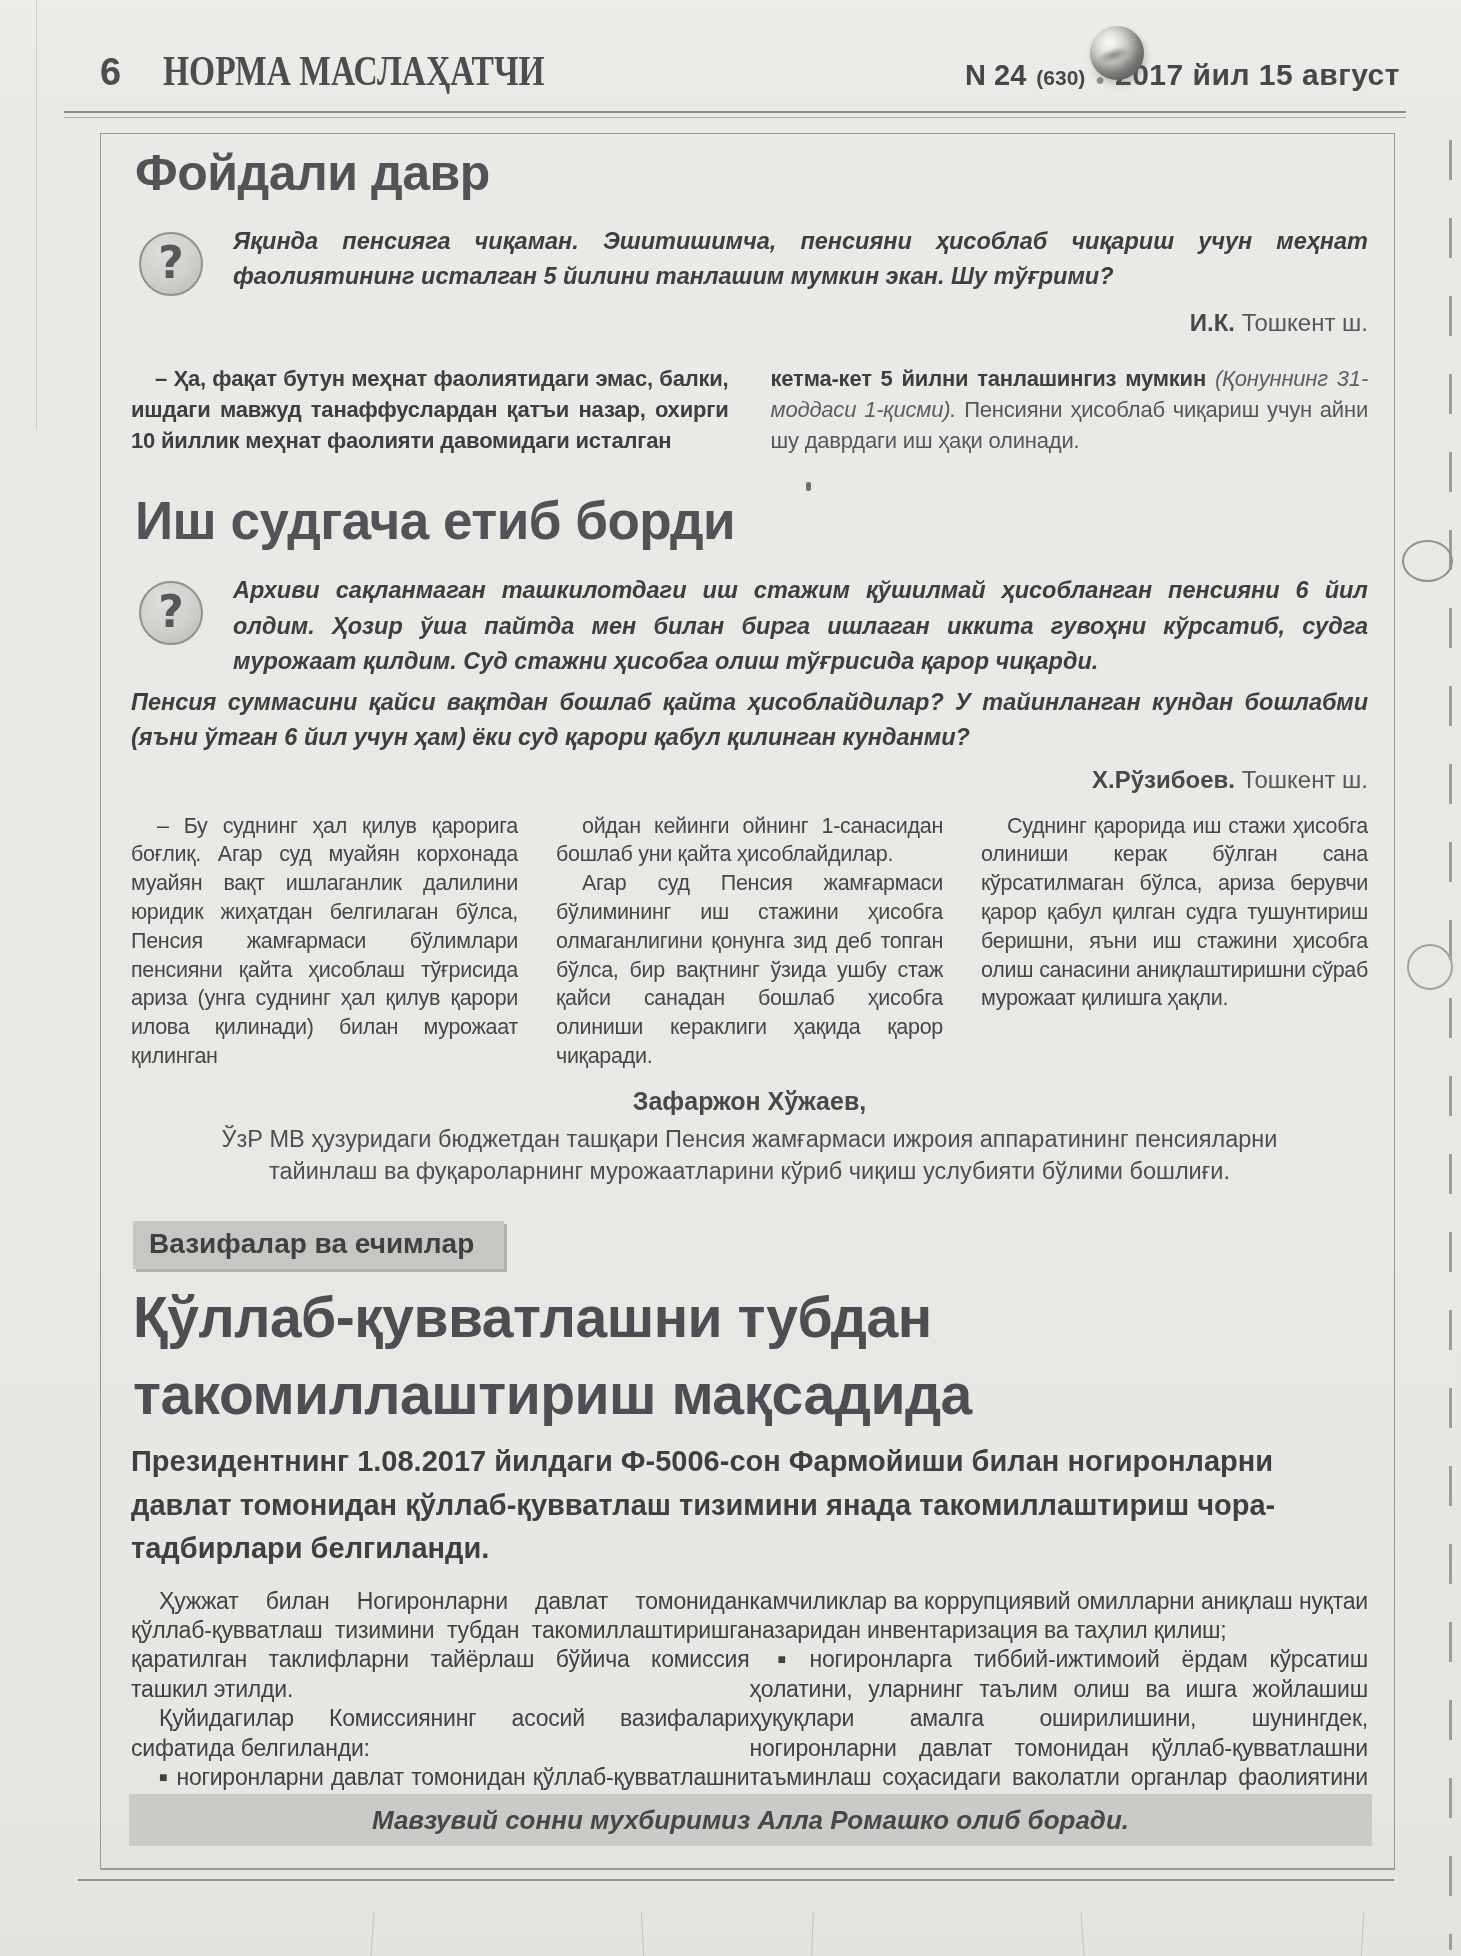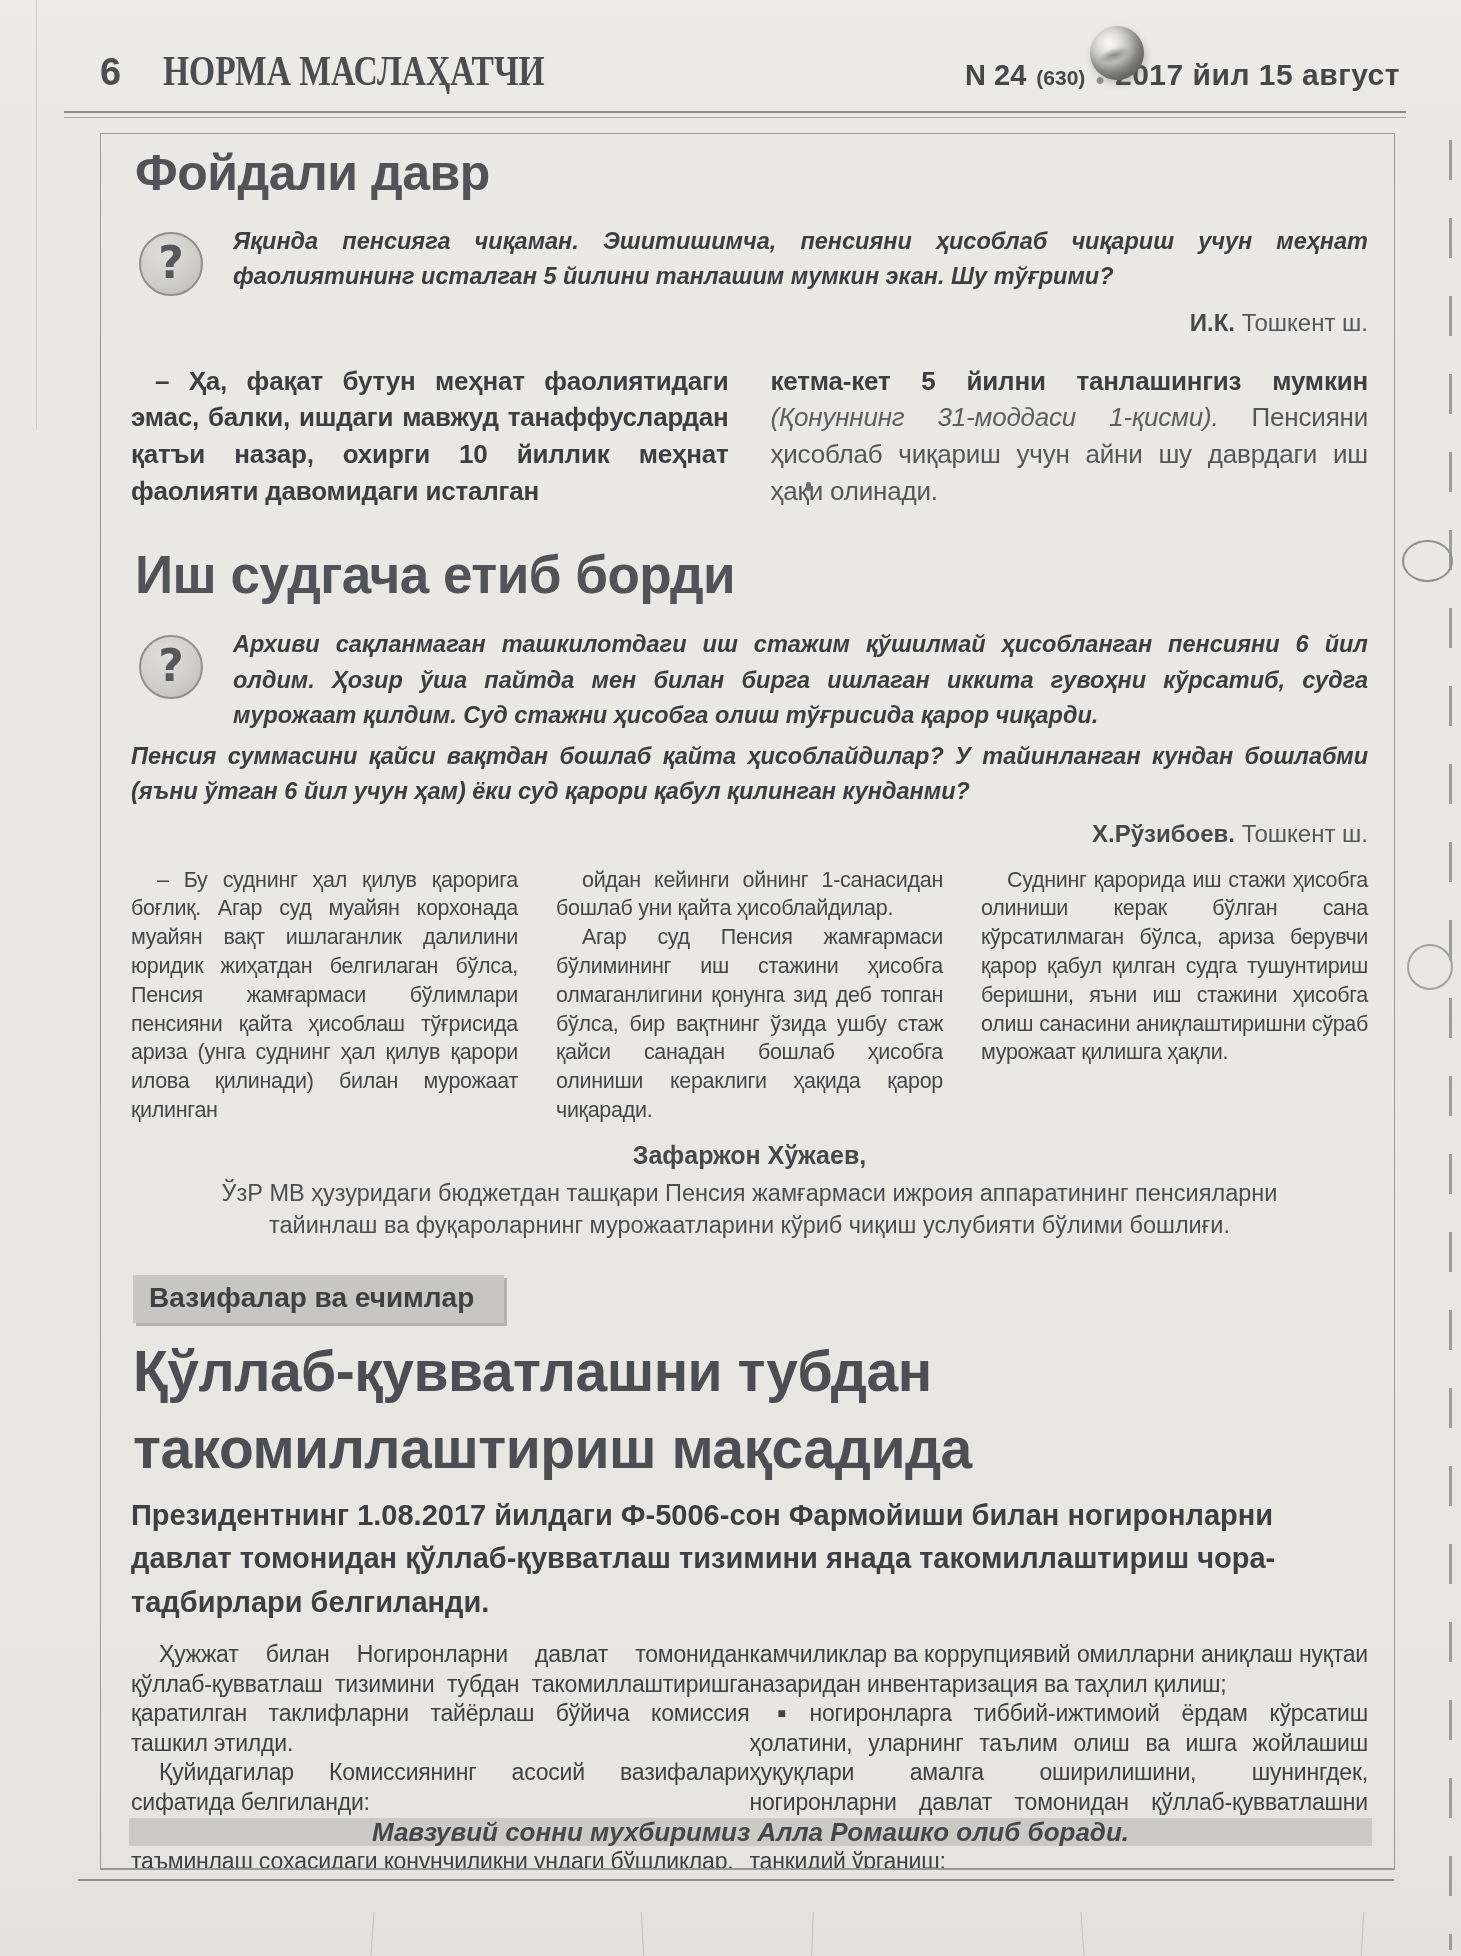--- a/index.html
+++ b/index.html
@@ -48,21 +48,21 @@
     border:2px solid #8f918d;color:#56585c;
     font-family:"DejaVu Sans",sans-serif;font-size:44px;font-weight:bold;text-align:center;line-height:58px;
   }
   .qtext{margin-left:30px;flex:1;font-style:italic;font-weight:bold;font-size:23.5px;line-height:1.5;text-align:justify;color:#3c3e42;}
   .qtext-full{font-style:italic;font-weight:bold;font-size:23.5px;line-height:1.5;text-align:justify;color:#3c3e42;margin-top:6px;}
   .asker{text-align:right;font-style:normal;font-size:24px;margin-top:10px;color:#46484c;}
   .asker .bold{font-weight:bold;}
   .asker .reg{font-weight:normal;color:#55575b;}
   
   .cols2{display:flex;gap:42px;margin-top:22px;}
-  .cols2 .col{flex:1;font-size:26px;line-height:1.42;letter-spacing:-.2px;text-align:justify;}
+  .cols2 .col{flex:1;font-size:22px;line-height:1.42;letter-spacing:-.2px;text-align:justify;}
   .col-bold{font-weight:bold;color:#3c3e42;text-indent:24px;}
   .s-bold{font-weight:bold;color:#3c3e42;}
   .s-italic{font-style:italic;color:#5c5e62;}
   .s-reg{color:#54565a;}
   
   .cols3{display:flex;gap:38px;margin-top:18px;}
   .cols3 .col{flex:1;font-size:21.5px;line-height:1.34;letter-spacing:-.3px;text-align:justify;color:#44464a;}
   .cols3 p{margin:0;text-indent:26px;}
   
   .author{text-align:center;margin-top:16px;color:#46484c;}
@@ -75,21 +75,21 @@
   }
   .decree-title{font-size:57px;font-weight:bold;color:#4c4e53;letter-spacing:-.5px;line-height:1.34;margin:10px 0 0 2px;}
   .lead{font-weight:bold;font-size:29px;line-height:1.5;color:#3d3f43;margin-top:8px;max-width:1165px;}
   .dcols{display:flex;margin-top:16px;}
   .dcols .col{flex:1;font-size:23px;line-height:1.28;letter-spacing:-.2px;text-align:justify;color:#3f4145;}
   .dcols p{margin:0;text-indent:28px;}
   .dcols p.noindent{text-indent:0;}
   .bullet{font-size:14px;vertical-align:3px;margin-right:8px;color:#3f4145;}
   
   .banner{
-    position:absolute;left:28px;right:22px;bottom:22px;height:28px;background:#cbcac6;
+    position:absolute;left:28px;right:22px;bottom:22px;height:52px;background:#cbcac6;
     display:flex;align-items:center;justify-content:center;
     font-weight:bold;font-style:italic;font-size:26px;color:#45474b;
   }
   
   .bottom-rule{position:absolute;top:1879px;left:78px;width:1316px;height:2px;background:#8d8f91;}
   .perforation{position:absolute;top:140px;right:9px;width:3px;height:1810px;
     background:repeating-linear-gradient(180deg,#9c9e9b 0 40px, transparent 40px 78px);}
   .punch{position:absolute;border-radius:50%;}
   .punch-1{top:540px;left:1402px;width:47px;height:38px;border:2px solid #8e908e;}
   .punch-2{top:944px;left:1407px;width:42px;height:42px;border:2px solid #a1a3a1;}

